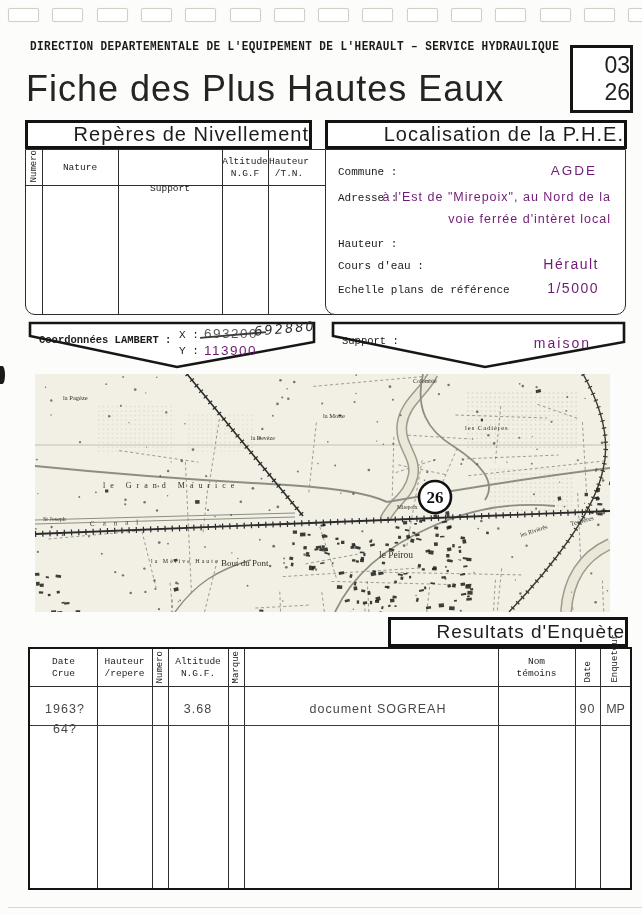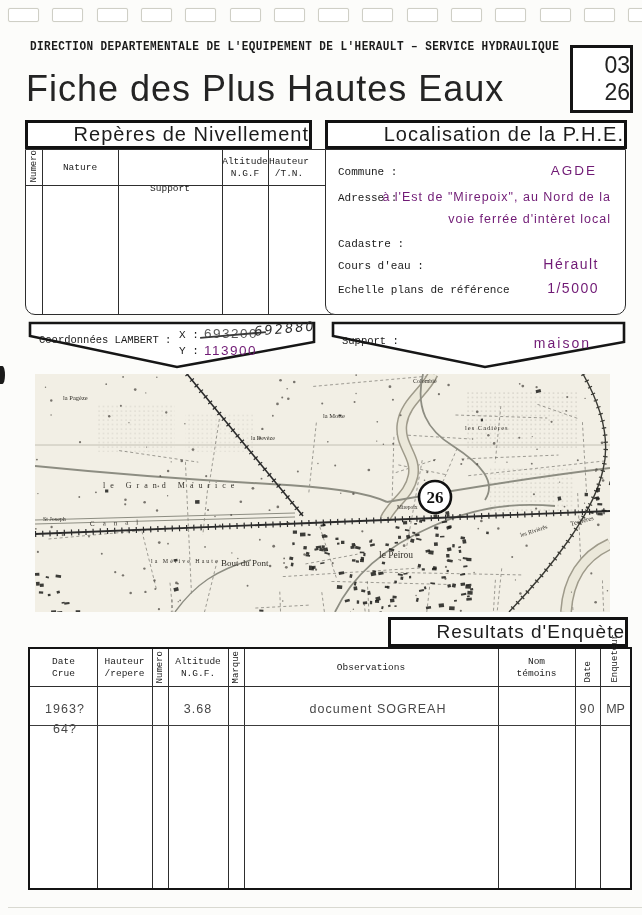--- a/index.html
+++ b/index.html
@@ -112,32 +112,32 @@
 
 <div class="abs secbox" style="left:325px;top:120px;width:296px;height:23px;">
   <span>Localisation de la P.H.E.</span>
 </div>
 <div class="abs panel" style="left:325px;top:149px;width:299px;height:164px;">
   <span class="fieldlabel" style="left:12px;top:16px;">Commune :</span>
   <span class="fieldvalue" style="right:28px;top:13px;font-size:13.5px;letter-spacing:2px;">AGDE</span>
   <span class="fieldlabel" style="left:12px;top:42px;">Adresse :</span>
   <span class="fieldvalue" style="right:14px;top:40px;font-size:12.5px;letter-spacing:1px;">à l'Est de "Mirepoix", au Nord de la</span>
   <span class="fieldvalue" style="right:14px;top:62px;font-size:12.5px;letter-spacing:1px;">voie ferrée d'intèret local</span>
-  <span class="fieldlabel" style="left:12px;top:88px;">Cadastre :</span>
+  <span class="fieldlabel" style="left:12px;top:88px;">Hauteur :</span>
   <span class="fieldlabel" style="left:12px;top:110px;">Cours d'eau :</span>
   <span class="fieldvalue" style="right:26px;top:106px;font-size:14px;letter-spacing:1.5px;">Hérault</span>
   <span class="fieldlabel" style="left:12px;top:134px;">Echelle plans de référence</span>
   <span class="fieldvalue" style="right:26px;top:130px;font-size:14px;letter-spacing:1.5px;">1/5000</span>
 </div>
 
 <div class="abs" style="left:27px;top:320px;width:290px;height:50px;">
   <svg width="290" height="50" viewBox="0 0 290 50">
     <polygon points="3,3 287,3 287,22 150,47 3,16" fill="#ffffff" stroke="#161616" stroke-width="2.6"></polygon>
   </svg>
-  <span class="bannertxt" style="left:12px;top:14px;">Coordonnées LAMBERT :</span>
+  <span class="bannertxt" style="left:12px;top:14px;font-weight:bold;">Coordonnées LAMBERT :</span>
   <span class="bannertxt" style="left:152px;top:9px;font-size:11px;">X :</span>
   <span class="fieldvalue" style="left:177px;top:6px;font-size:13.5px;letter-spacing:1.5px;color:#5a5a5a;">693200</span>
   <div class="abs" id="strike" style="left:173px;top:14px;width:66px;height:1.8px;"></div>
   <span class="abs" id="hand-x" style="left:227px;top:1px;">692880</span>
   <span class="bannertxt" style="left:152px;top:25px;font-size:11px;">Y :</span>
   <span class="fieldvalue" style="left:177px;top:23px;font-size:13.5px;letter-spacing:1.5px;">113900</span>
 </div>
 
 <div class="abs" style="left:330px;top:320px;width:297px;height:50px;">
   <svg width="297" height="50" viewBox="0 0 297 50">
@@ -612,23 +612,20 @@
   <div style="position:absolute;left:122px;top:0;width:16px;height:37px;">
     <span class="vlabel">Numero</span>
   </div>
   <div class="h2l" style="left:138px;top:0;width:60px;height:37px;">
     <span>Altitude</span>
     <span>N.G.F.</span>
   </div>
   <div style="position:absolute;left:198px;top:0;width:16px;height:37px;">
     <span class="vlabel">Marque</span>
   </div>
-  <div class="h2l" style="left:214px;top:0;width:254px;height:37px;">
-    <span>Observations</span>
-  </div>
   <div class="h2l" style="left:468px;top:0;width:77px;height:37px;">
     <span>Nom</span>
     <span>témoins</span>
   </div>
   <div style="position:absolute;left:545px;top:0;width:25px;height:37px;">
     <span class="vlabel">Date</span>
   </div>
   <div style="position:absolute;left:570px;top:0;width:30px;height:37px;">
     <span class="vlabel">Enqueteur</span>
   </div>

